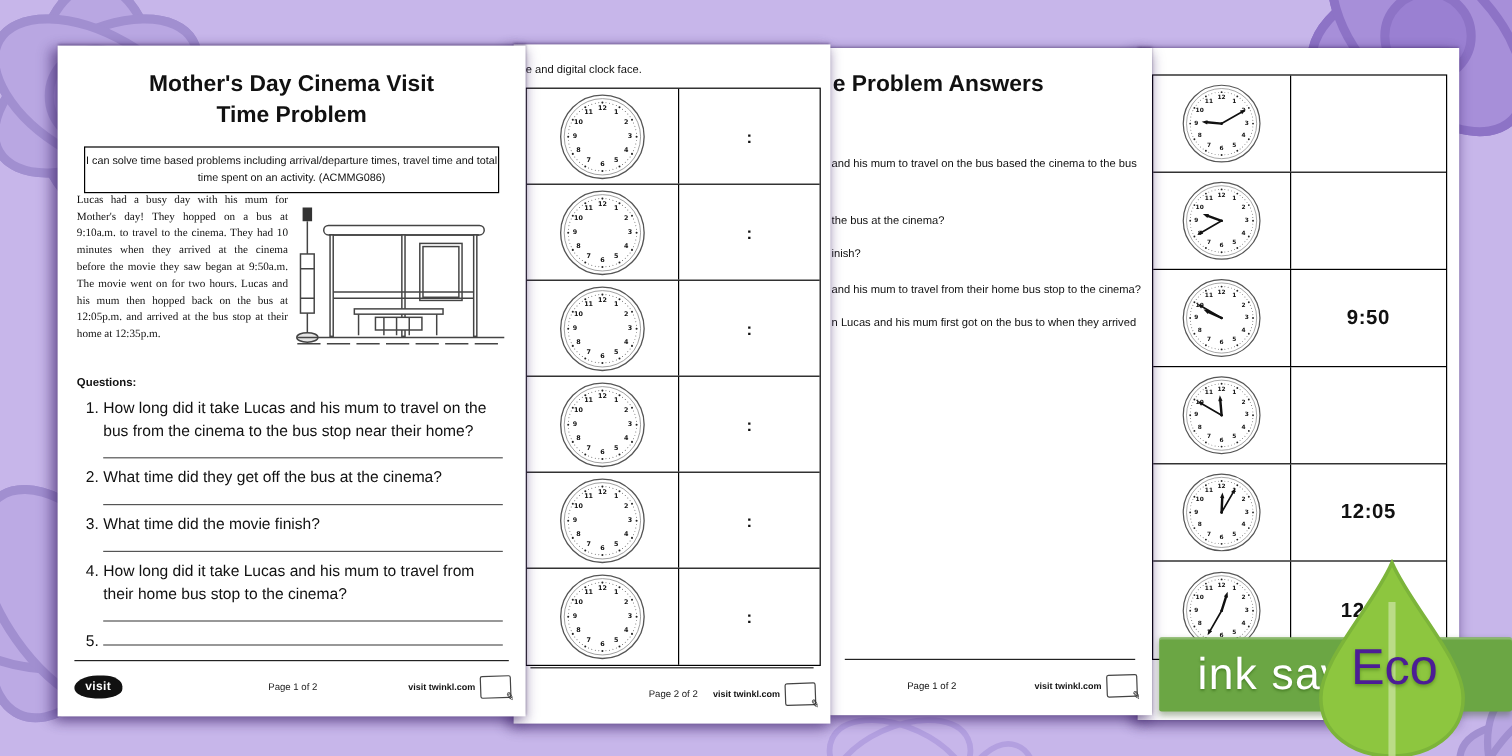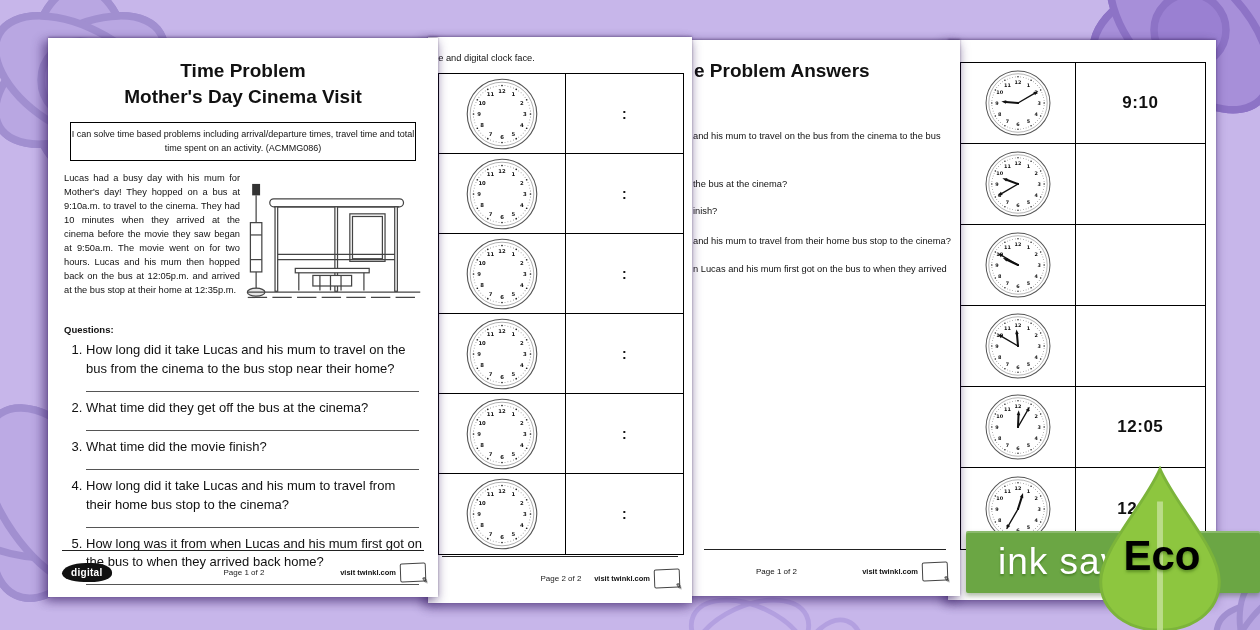--- a/index.html
+++ b/index.html
@@ -22,21 +22,21 @@
   #page2 { left:428px; top:37px; width:264px; height:566px; z-index:30; }
   #page3 { left:690px; top:40px; width:270px; height:556px; z-index:20; }
   #page4 { left:948px; top:40px; width:268px; height:560px; z-index:10; }
 
   
   .p1-title { text-align:center; font-weight:bold; font-size:19px; line-height:1.38; margin-top:20px; }
   .objective-box {
     border:1.3px solid #000; margin:12px 6px 0 6px; padding:5px 0;
     font-size:9px; line-height:1.5; text-align:center;
   }
-  .p1-content { display:flex; margin-top:11px; }
+  .p1-content { display:flex; margin-top:0;font-family:Liberation Serif, serif; }
   .p1-story { width:176px; font-size:9.3px; line-height:1.5; text-align:justify; flex:none; }
   .p1-illustration { flex:1; margin-left:6px; margin-top:2px; }
   .p1-questions-label { font-weight:bold; font-size:9.5px; margin-top:10px; }
   ol.p1-questions { margin:6px 0 0 22px; font-size:13px; line-height:1.45; }
   ol.p1-questions li { margin-bottom:7px; }
   .answer-line { border-bottom:1px solid #555; height:13px; margin-bottom:4px; width:99%; }
 
   
   .footer-divider { position:absolute; left:14px; right:14px; bottom:46px; border-top:1.2px solid #222; }
   .page-footer {
@@ -87,21 +87,21 @@
     box-shadow:inset 0 2px 0 rgba(255,255,255,.22), 0 3px 5px rgba(30,60,10,.35);
     border-radius:2px;
   }
   .eco-banner-label {
     color:#fff; font-size:37px; padding-left:32px; letter-spacing:1px;
     text-shadow:0 2px 2px rgba(40,90,10,.45);
   }
   .eco-leaf { position:absolute; left:1090px; top:466px; width:140px; height:168px; z-index:60; }
   .eco-leaf-label {
     position:absolute; left:1102px; top:532px; width:120px; text-align:center; z-index:61;
-    color:#000000; font-weight:bold; font-size:42px;
+    color:#4c1d95; font-weight:normal; font-size:42px;
     text-shadow:0 2px 3px rgba(70,120,25,.65);
   }
 
   .illus-svg { width:100%; height:136px; }
 </style>
 </head>
 <body>
 
 <svg class="bg-flower" style="left:-70px; top:-80px;" width="300" height="320" viewBox="-100 -100 200 200">
   <g fill="#b9a7e2" stroke="#a18fd0" stroke-width="5">
@@ -230,21 +230,20 @@
             <text x="23.153212482682402" y="34.5" text-anchor="middle" dominant-baseline="central" font-size="7.2" font-weight="bold" fill="#111" font-family="&quot;DejaVu Sans&quot;, sans-serif">10</text>
             <text x="34.499999999999986" y="23.15321248268241" text-anchor="middle" dominant-baseline="central" font-size="7.2" font-weight="bold" fill="#111" font-family="&quot;DejaVu Sans&quot;, sans-serif">11</text>
             <text x="49.99999999999999" y="19" text-anchor="middle" dominant-baseline="central" font-size="7.2" font-weight="bold" fill="#111" font-family="&quot;DejaVu Sans&quot;, sans-serif">12</text>
             <line x1="50" y1="50" x2="32.06849543434858" y2="48.43119663054216" stroke="#111" stroke-width="3" stroke-linecap="round"></line>
             <polygon points="25.593229896752234,47.86468430268238 32.793197714538366,45.88466828687745 32.339987852250545,51.06488071695453" fill="#111"></polygon>
             <line x1="50" y1="50" x2="74.24871130596429" y2="36" stroke="#111" stroke-width="2.1" stroke-linecap="round"></line>
             <polygon points="79.87787643056313,32.75 75.11569860407207,38.50166604983954 72.51569860407207,33.99833395016046" fill="#111"></polygon>
             <circle cx="50" cy="50" r="1.6" fill="#111"></circle>
           </svg>
         </div>
-      <div class="cell a-time-cell">9:10</div>
     </div>
     <div class="answer-row">
       <div class="cell a-clock-cell">
           <svg class="clock" viewBox="0 0 100 100">
             <circle cx="50" cy="50" r="47" fill="#fff" stroke="#555" stroke-width="1.5"></circle>
             <circle cx="50" cy="50" r="43" fill="none" stroke="#888" stroke-width="0.9"></circle>
             <circle cx="50" cy="11.5" r="1.15" fill="#222"></circle>
             <circle cx="54.02434583580466" cy="11.71090702832148" r="0.55" fill="#222"></circle>
             <circle cx="58.004600096483735" cy="12.341317371748481" r="0.55" fill="#222"></circle>
             <circle cx="61.897154283435476" cy="13.384324122636592" r="0.55" fill="#222"></circle>
@@ -401,20 +400,21 @@
             <text x="23.153212482682402" y="34.5" text-anchor="middle" dominant-baseline="central" font-size="7.2" font-weight="bold" fill="#111" font-family="&quot;DejaVu Sans&quot;, sans-serif">10</text>
             <text x="34.499999999999986" y="23.15321248268241" text-anchor="middle" dominant-baseline="central" font-size="7.2" font-weight="bold" fill="#111" font-family="&quot;DejaVu Sans&quot;, sans-serif">11</text>
             <text x="49.99999999999999" y="19" text-anchor="middle" dominant-baseline="central" font-size="7.2" font-weight="bold" fill="#111" font-family="&quot;DejaVu Sans&quot;, sans-serif">12</text>
             <line x1="50" y1="50" x2="33.6864598333403" y2="42.392871288667415" stroke="#111" stroke-width="3" stroke-linecap="round"></line>
             <polygon points="27.795459217602072,39.64585258735287 35.23842120738445,40.247780173242475 33.04080624633281,44.96058066583305" fill="#111"></polygon>
             <line x1="50" y1="50" x2="25.75128869403572" y2="36" stroke="#111" stroke-width="2.1" stroke-linecap="round"></line>
             <polygon points="20.12212356943687,32.75 27.48430139592794,33.99833395016046 24.884301395927938,38.50166604983954" fill="#111"></polygon>
             <circle cx="50" cy="50" r="1.6" fill="#111"></circle>
           </svg>
         </div>
+      <div class="cell a-time-cell">9:50</div>
     </div>
     <div class="answer-row">
       <div class="cell a-clock-cell">
           <svg class="clock" viewBox="0 0 100 100">
             <circle cx="50" cy="50" r="47" fill="#fff" stroke="#555" stroke-width="1.5"></circle>
             <circle cx="50" cy="50" r="43" fill="none" stroke="#888" stroke-width="0.9"></circle>
             <circle cx="50" cy="11.5" r="1.15" fill="#222"></circle>
             <circle cx="54.02434583580466" cy="11.71090702832148" r="0.55" fill="#222"></circle>
             <circle cx="58.004600096483735" cy="12.341317371748481" r="0.55" fill="#222"></circle>
             <circle cx="61.897154283435476" cy="13.384324122636592" r="0.55" fill="#222"></circle>
@@ -666,21 +666,21 @@
         </div>
       <div class="cell a-time-cell">12:35</div>
     </div>
   </div>
 </div>
 
 <div class="page" id="page3">
   <div class="p3-title">
     <div class="l2">e Problem Answers</div>
   </div>
-  <div class="p3-frag" style="top:91px">and his mum to travel on the bus from the cinema to the bus</div>
+  <div class="p3-frag" style="top:91px">and his mum to travel on the bus based the cinema to the bus</div>
   <div class="p3-frag" style="top:139px">the bus at the cinema?</div>
   <div class="p3-frag" style="top:166px">inish?</div>
   <div class="p3-frag" style="top:196px">and his mum to travel from their home bus stop to the cinema?</div>
   <div class="p3-frag" style="top:224px">n Lucas and his mum first got on the bus to when they arrived</div>
   <div class="footer-divider"></div>
   <div class="page-footer">
     <span style="margin-left:52px; font-size:8px;">Page 1 of 2</span>
     <span class="visit-group">
       <span class="visit-label">visit twinkl.com</span>
       <span class="stamp">
@@ -1189,22 +1189,22 @@
       <span class="stamp">
         <span class="stamp-cloud"></span><span class="stamp-line"></span><span class="stamp-line"></span>
         <span class="stamp-pencil">✎</span>
       </span>
     </span>
   </div>
 </div>
 
 <div class="page" id="page1">
   <div class="p1-title">
+    <div>Mother's Day Cinema Visit</div>
     <div>Time Problem</div>
-    <div>Mother's Day Cinema Visit</div>
   </div>
   <div class="objective-box">I can solve time based problems including arrival/departure times, travel time and total time spent on an activity. (ACMMG086)</div>
   <div class="p1-content">
     <div class="p1-story">Lucas had a busy day with his mum for Mother's day! They hopped on a bus at 9:10a.m. to travel to the cinema. They had 10 minutes when they arrived at the cinema before the movie they saw began at 9:50a.m. The movie went on for two hours. Lucas and his mum then hopped back on the bus at 12:05p.m. and arrived at the bus stop at their home at 12:35p.m.</div>
     <div class="p1-illustration">
       <svg class="illus-svg" viewBox="0 0 200 140" fill="none" stroke="#444" stroke-width="1.4">
 
         <rect x="7" y="4" width="9" height="13" fill="#333" stroke="none"></rect>
         <line x1="11.5" y1="17" x2="11.5" y2="124"></line>
         <rect x="5" y="48" width="13" height="56" fill="#fff"></rect>
@@ -1246,26 +1246,26 @@
     <li>
       <span>What time did they get off the bus at the cinema?</span><div class="answer-line"></div>
     </li>
     <li>
       <span>What time did the movie finish?</span><div class="answer-line"></div>
     </li>
     <li>
       <span>How long did it take Lucas and his mum to travel from their home bus stop to the cinema?</span><div class="answer-line"></div>
     </li>
     <li>
-      <span>How long was it from when Lucas and his mum first got on the bus to when they arrived back home?</span><div class="answer-line"></div>
+      <div class="answer-line"></div>
     </li>
   </ol>
   <div class="footer-divider"></div>
   <div class="page-footer">
-    <span class="twinkl-logo">digital</span>
+    <span class="twinkl-logo">visit</span>
     <span class="page-num">Page 1 of 2</span>
     <span class="visit-group">
       <span class="visit-label">visit twinkl.com</span>
       <span class="stamp">
         <span class="stamp-cloud"></span><span class="stamp-line"></span><span class="stamp-line"></span>
         <span class="stamp-pencil">✎</span>
       </span>
     </span>
   </div>
 </div>

